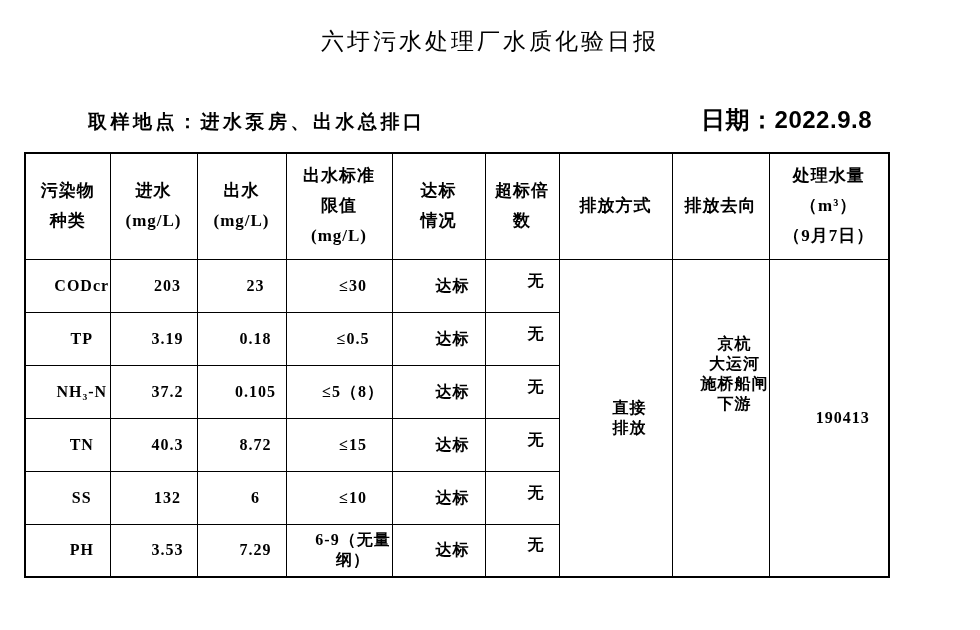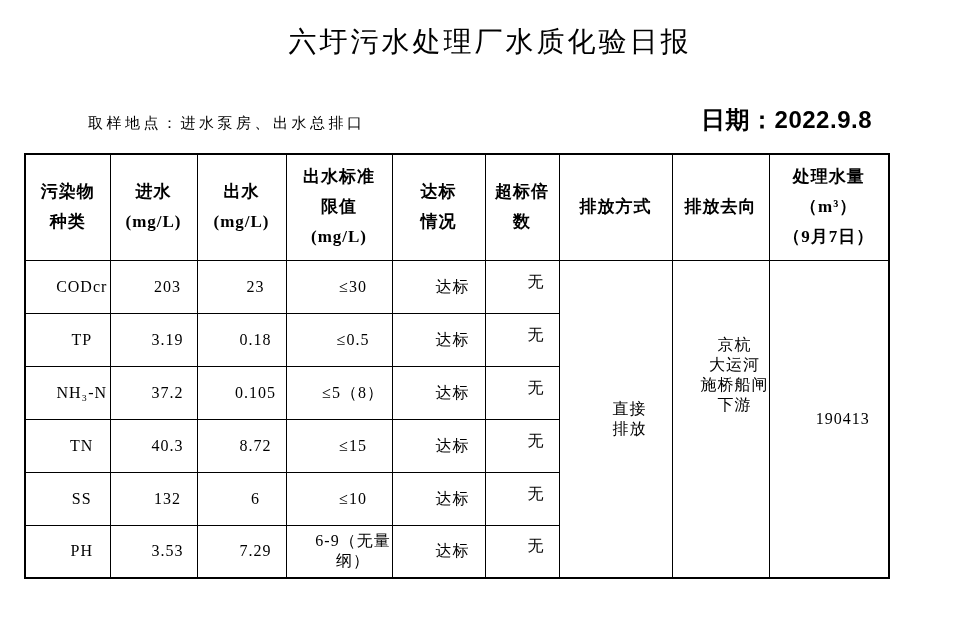--- a/index.html
+++ b/index.html
@@ -8,37 +8,37 @@
     width: 980px; height: 630px;
     color: #000;
     font-family: "Liberation Serif", "DejaVu Serif", serif;
     overflow: hidden;
   }
   .page { position: relative; width: 980px; height: 630px; background: #fff; }
 
   .title {
     margin-top: 24px;
     text-align: center;
-    font-size: 28px;
+    font-size: 23px;
     font-weight: 500;
     letter-spacing: 3px;
     line-height: 36px;
     white-space: nowrap;
   }
 
   .meta {
     display: flex;
     justify-content: space-between;
     align-items: baseline;
     margin: 48px 108px 0 88px;
     line-height: 24px;
   }
   .sampling {
-    font-size: 15px;
-    font-weight: normal;
+    font-size: 19px;
+    font-weight: bold;
     letter-spacing: 3.5px;
     white-space: nowrap;
   }
   .date {
     font-size: 24px;
     font-weight: bold;
     letter-spacing: 0.5px;
     font-family: "Liberation Sans", "DejaVu Sans", sans-serif;
     white-space: nowrap;
   }
@@ -60,21 +60,21 @@
   .report thead th {
     height: 106px;
     font-size: 17px;
     font-weight: bold;
     line-height: 30px;
     letter-spacing: 1px;
   }
   .report tbody td {
     height: 53px;
     font-size: 16px;
-    font-weight: normal;
+    font-weight: bold;
     line-height: 1.25;
     letter-spacing: 1px;
     padding-left: 28px;
   }
   td.cell-limit-small { font-size: 14px; letter-spacing: 0; }
   td.cell-exceed { padding-bottom: 10px; }
   td.cell-method { font-size: 17px; line-height: 44px; letter-spacing: 2px; }
   td.cell-dest   { font-size: 17px; line-height: 44px; letter-spacing: 2px; padding-bottom: 88px; }
   td.cell-volume {
     font-family: "Liberation Serif", "DejaVu Serif", serif;

